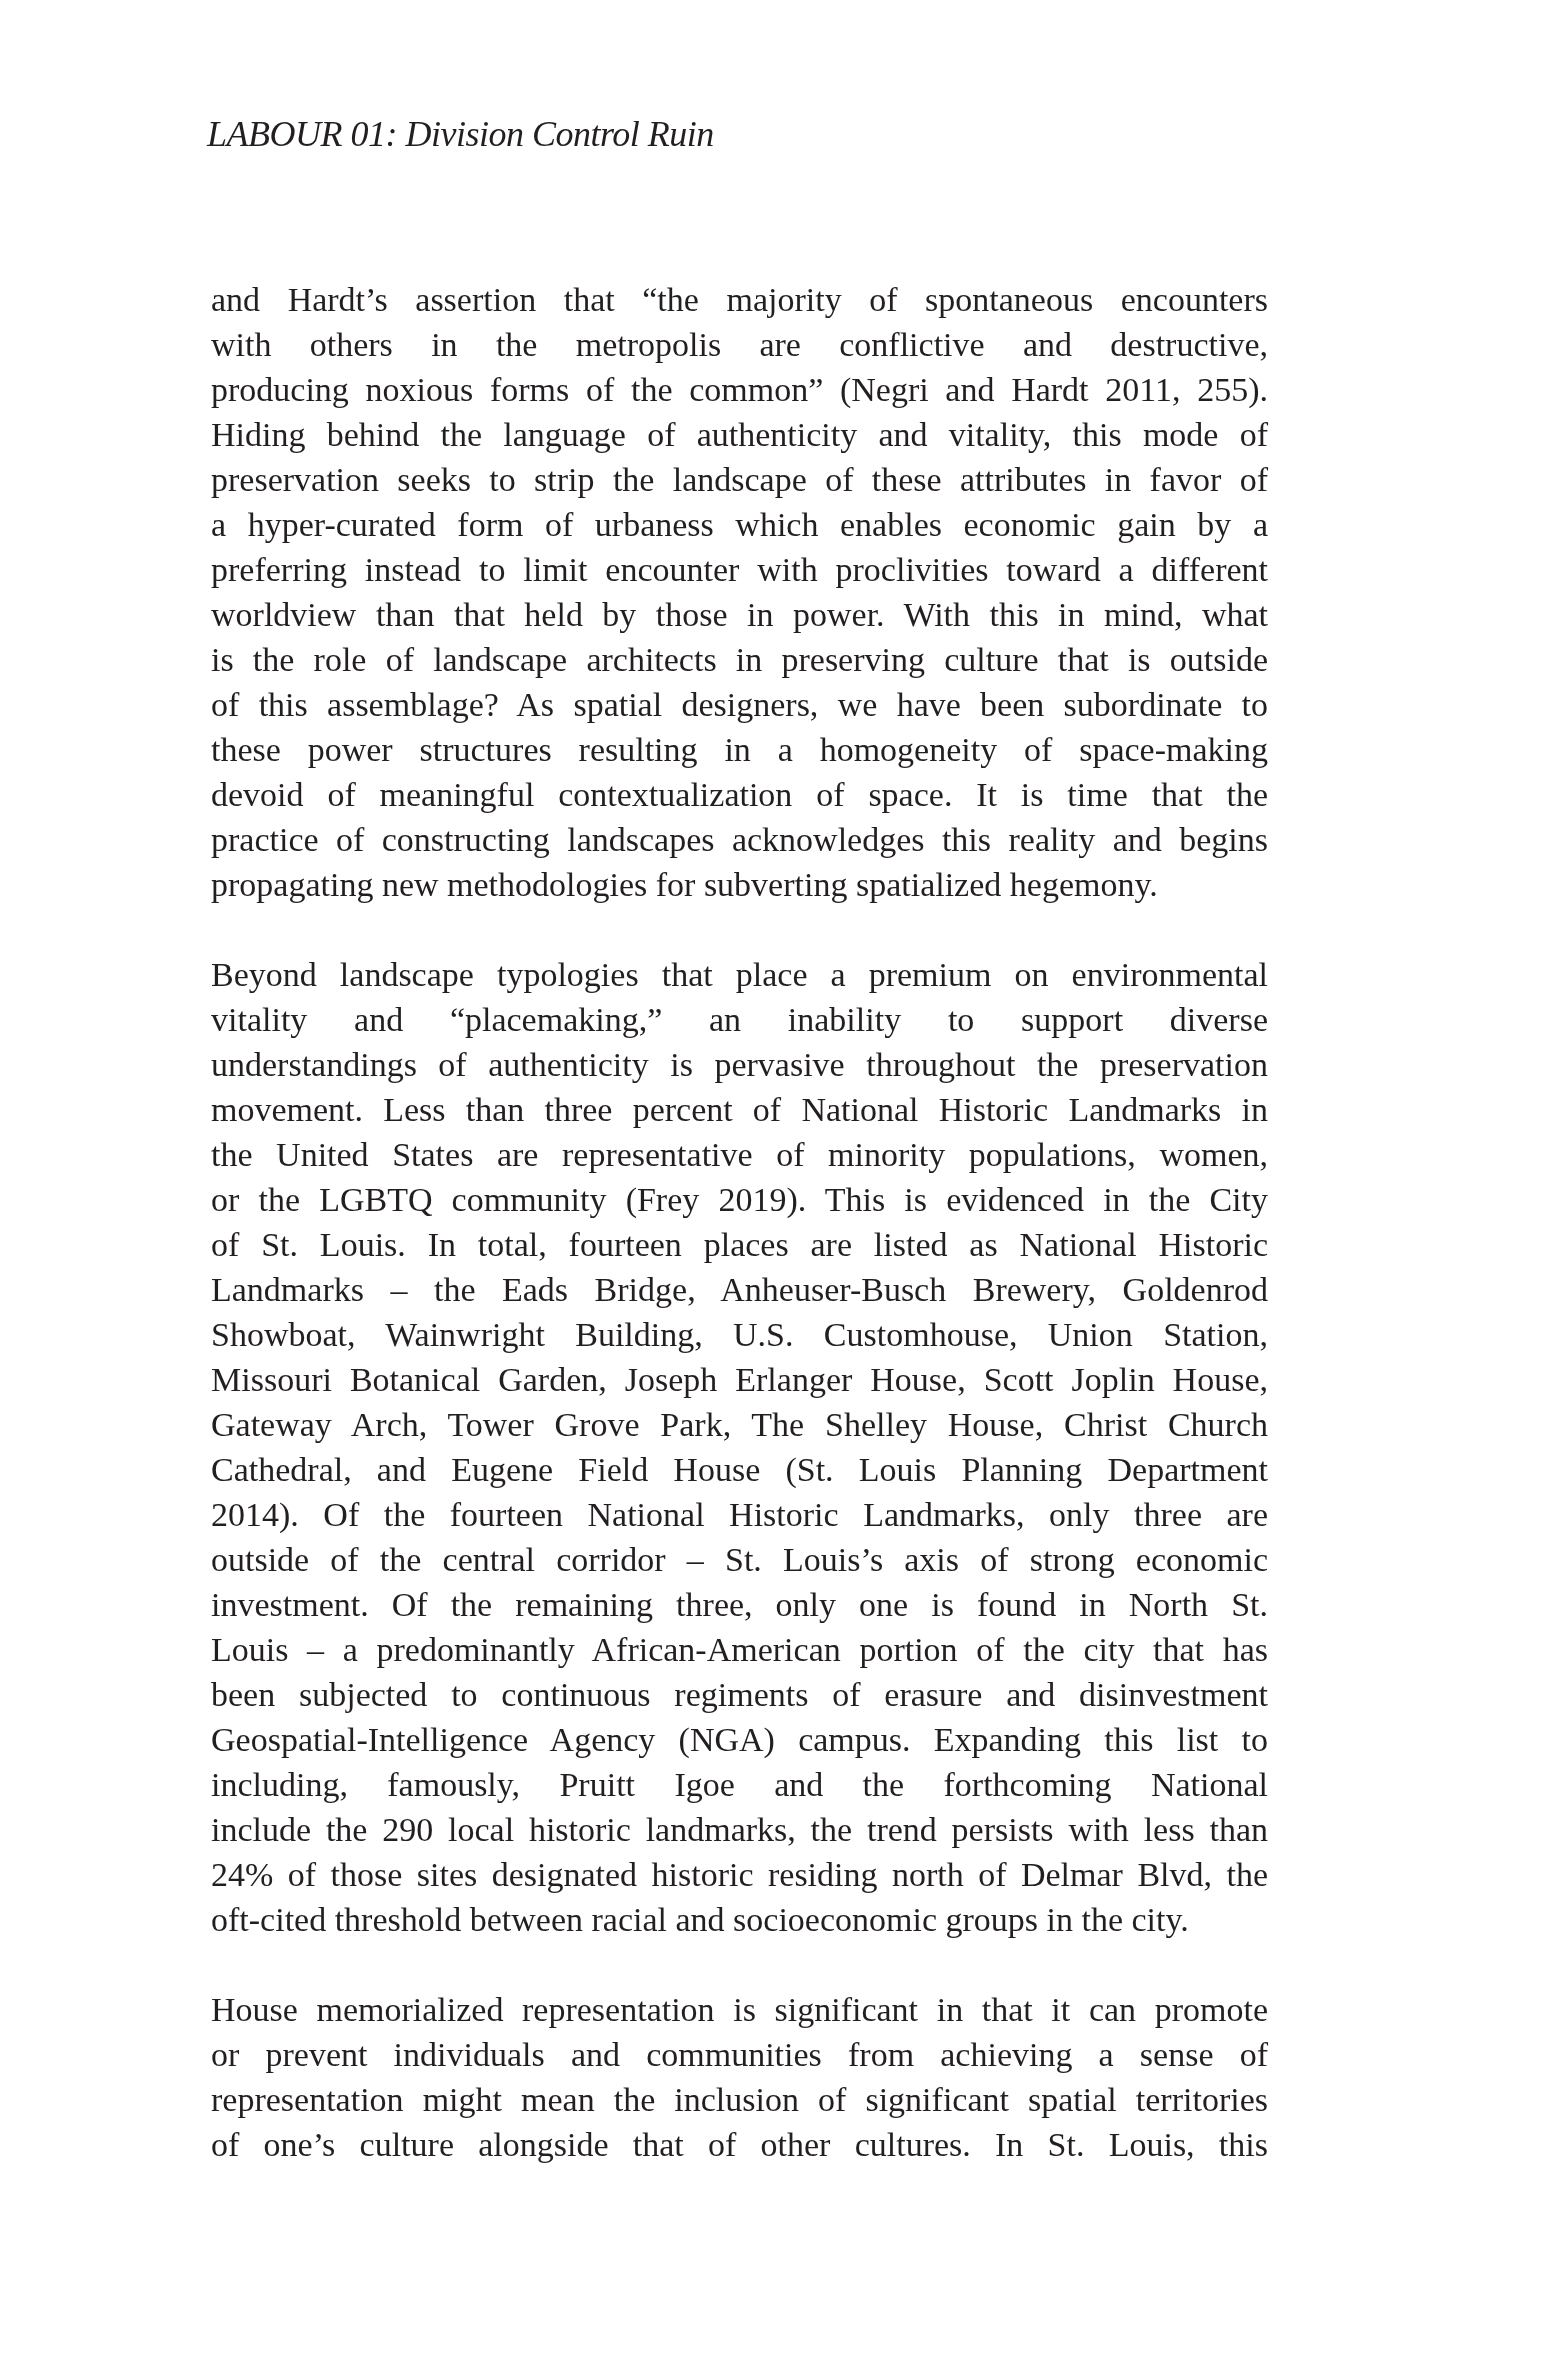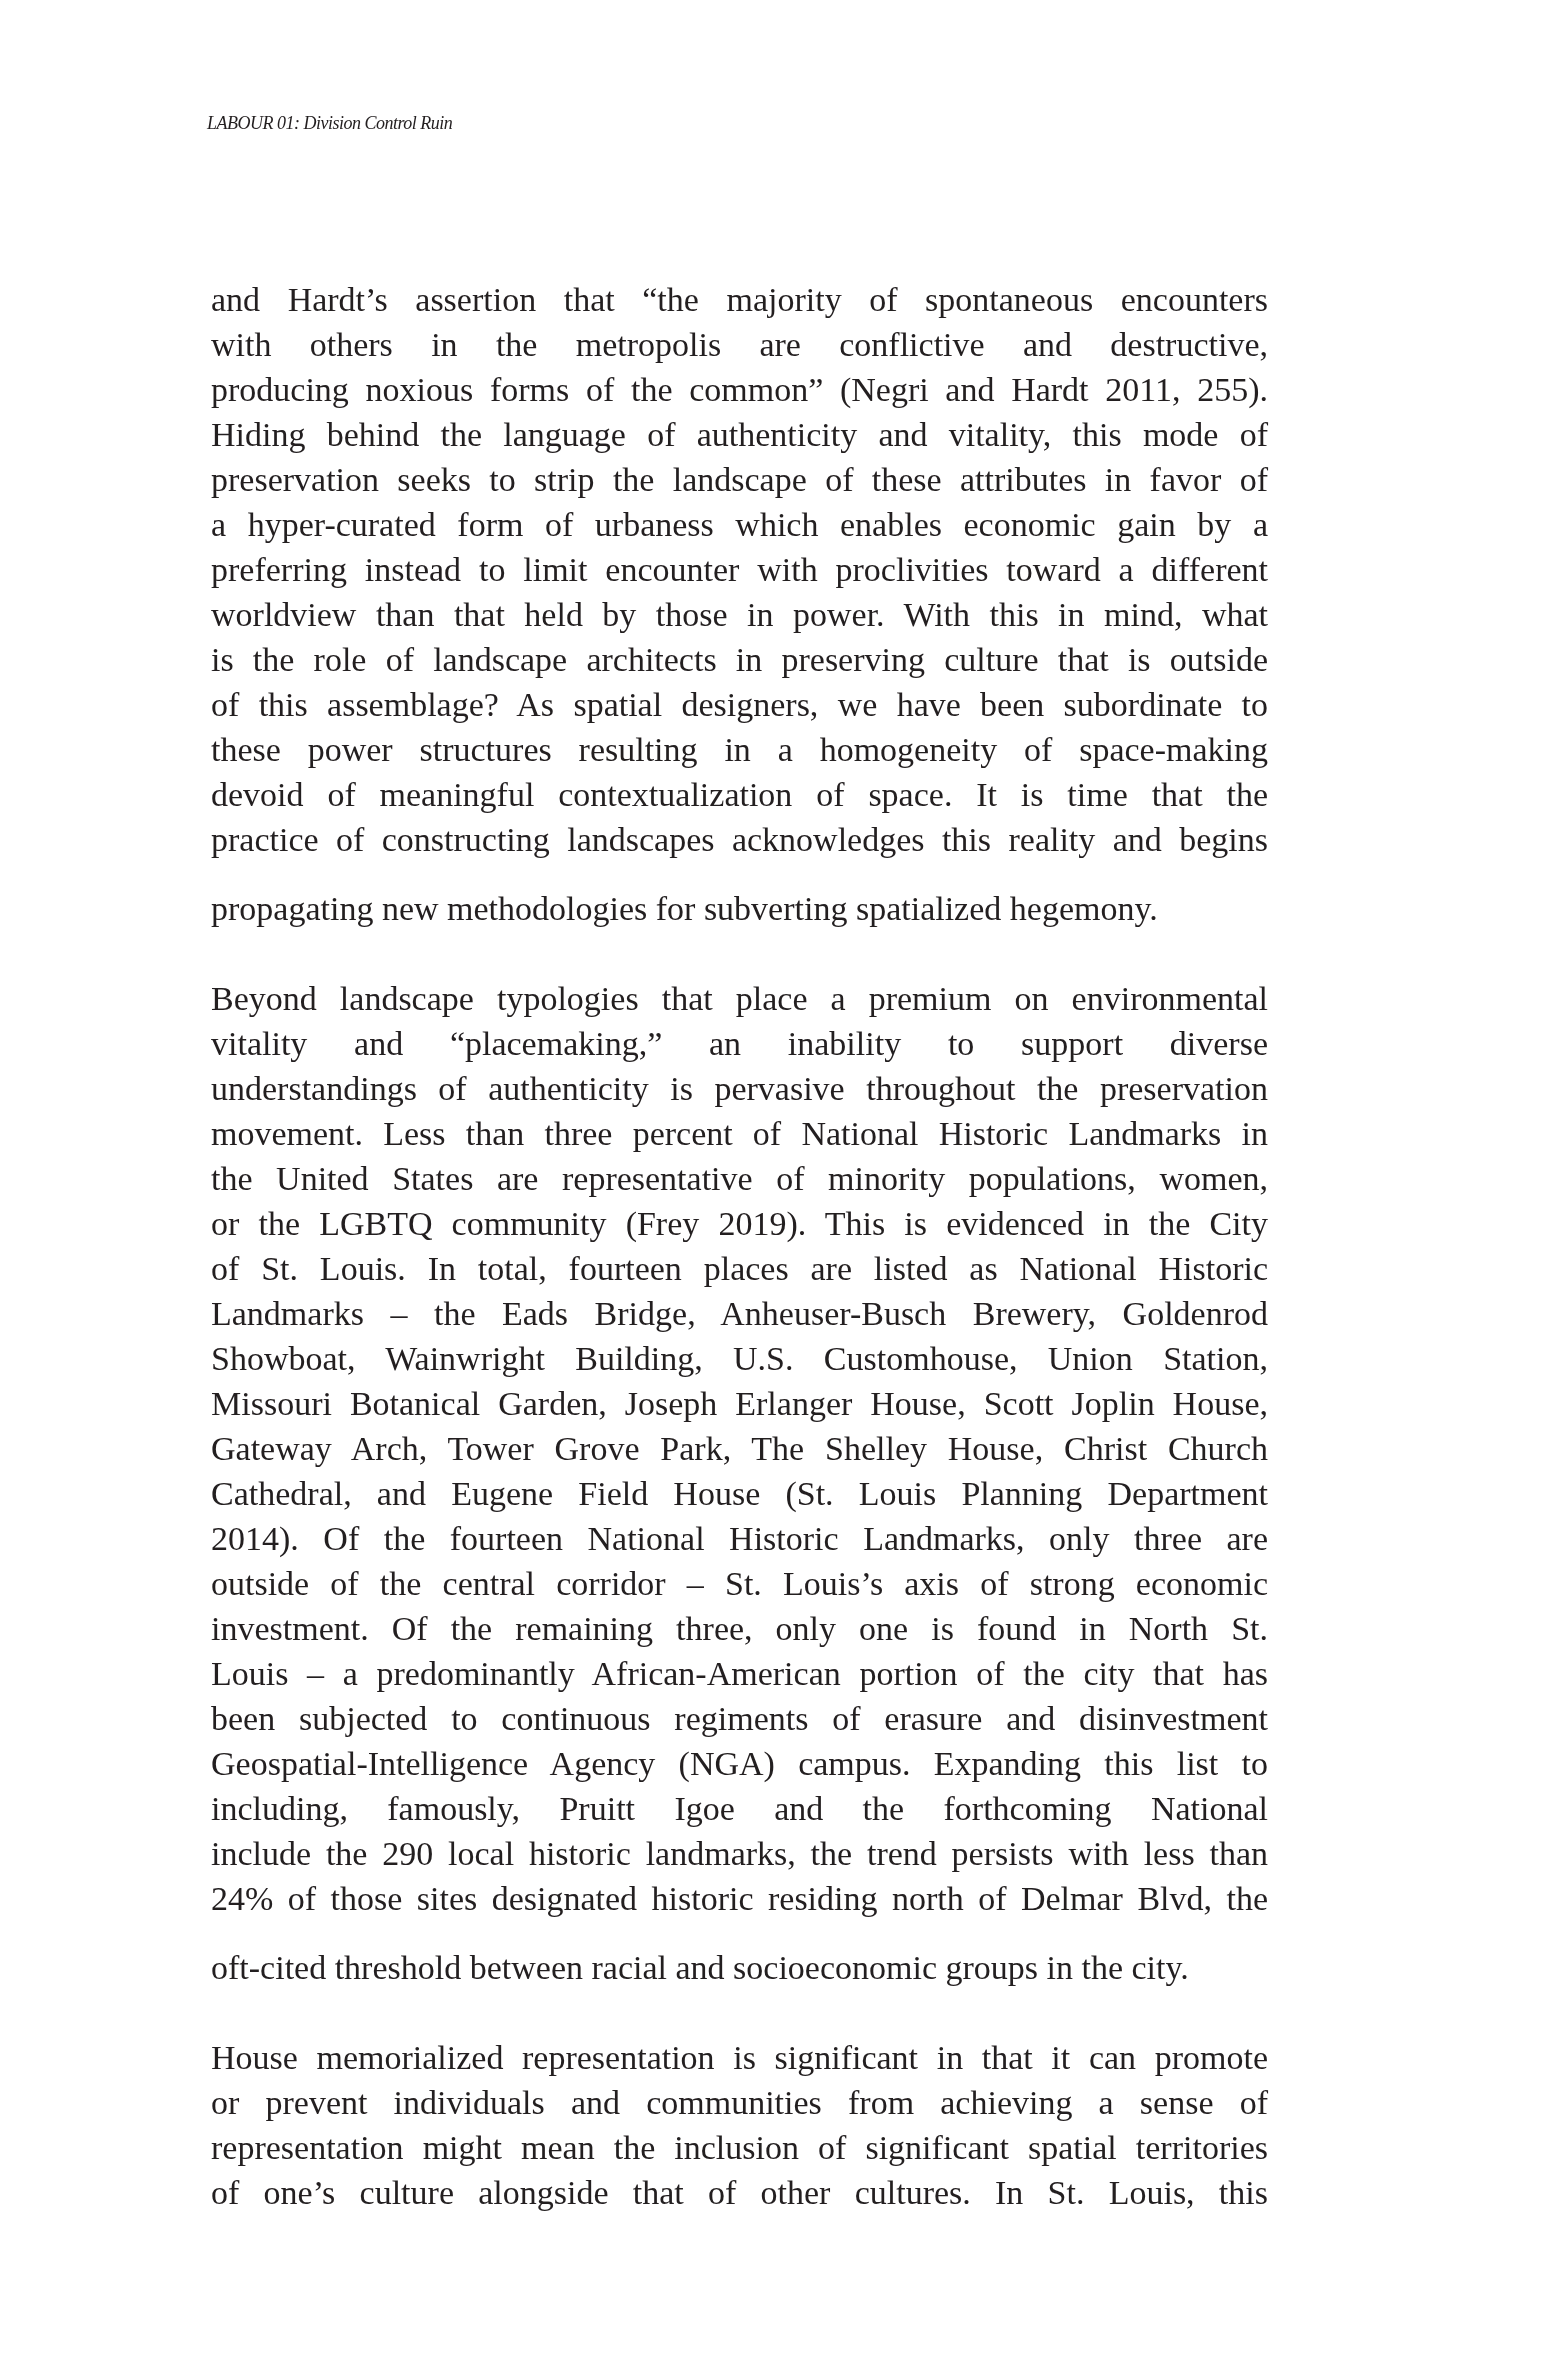--- a/index.html
+++ b/index.html
@@ -1,33 +1,33 @@
 <!DOCTYPE html>
 <html style="font-size:7.6px"><head>
 <meta charset="utf-8">
 <style>
   html, body { margin: 0; padding: 0; background: #ffffff; }
   body { width: 1561px; height: 2413px; position: relative; overflow: hidden; color: #231f20; }
   .running-header {
     position: absolute; left: 207px; top: 113px;
     font-family: "Liberation Serif", "DejaVu Serif", serif;
-    font-style: italic; font-size: 18px; letter-spacing: -0.5px; color: #231f20;
+    font-style: italic; font-size: 36px; letter-spacing: -0.5px; color: #231f20;
   }
   .body-text {
     position: absolute; left: 211px; top: 277px; width: 1057px;
   }
   .body-text p {
     margin: 0 0 45px 0;
     font-family: "Liberation Serif", "DejaVu Serif", serif;
     font-size: 34px; line-height: 45px;
     text-align: justify; text-align-last: left;
     hyphens: none;
   }
   .line { display: block; text-align: justify; text-align-last: justify; white-space: nowrap; }
-  .line.last { text-align-last: left; margin-top: 24px; }
+  .line.last { text-align-last: left; }
 </style>
 </head>
 <body>
 
 <div class="running-header">LABOUR 01: Division Control Ruin</div>
 
 <div class="body-text">
   <p>
       <span class="line">and Hardt’s assertion that “the majority of spontaneous encounters</span>
       <span class="line">with others in the metropolis are conflictive and destructive,</span>

